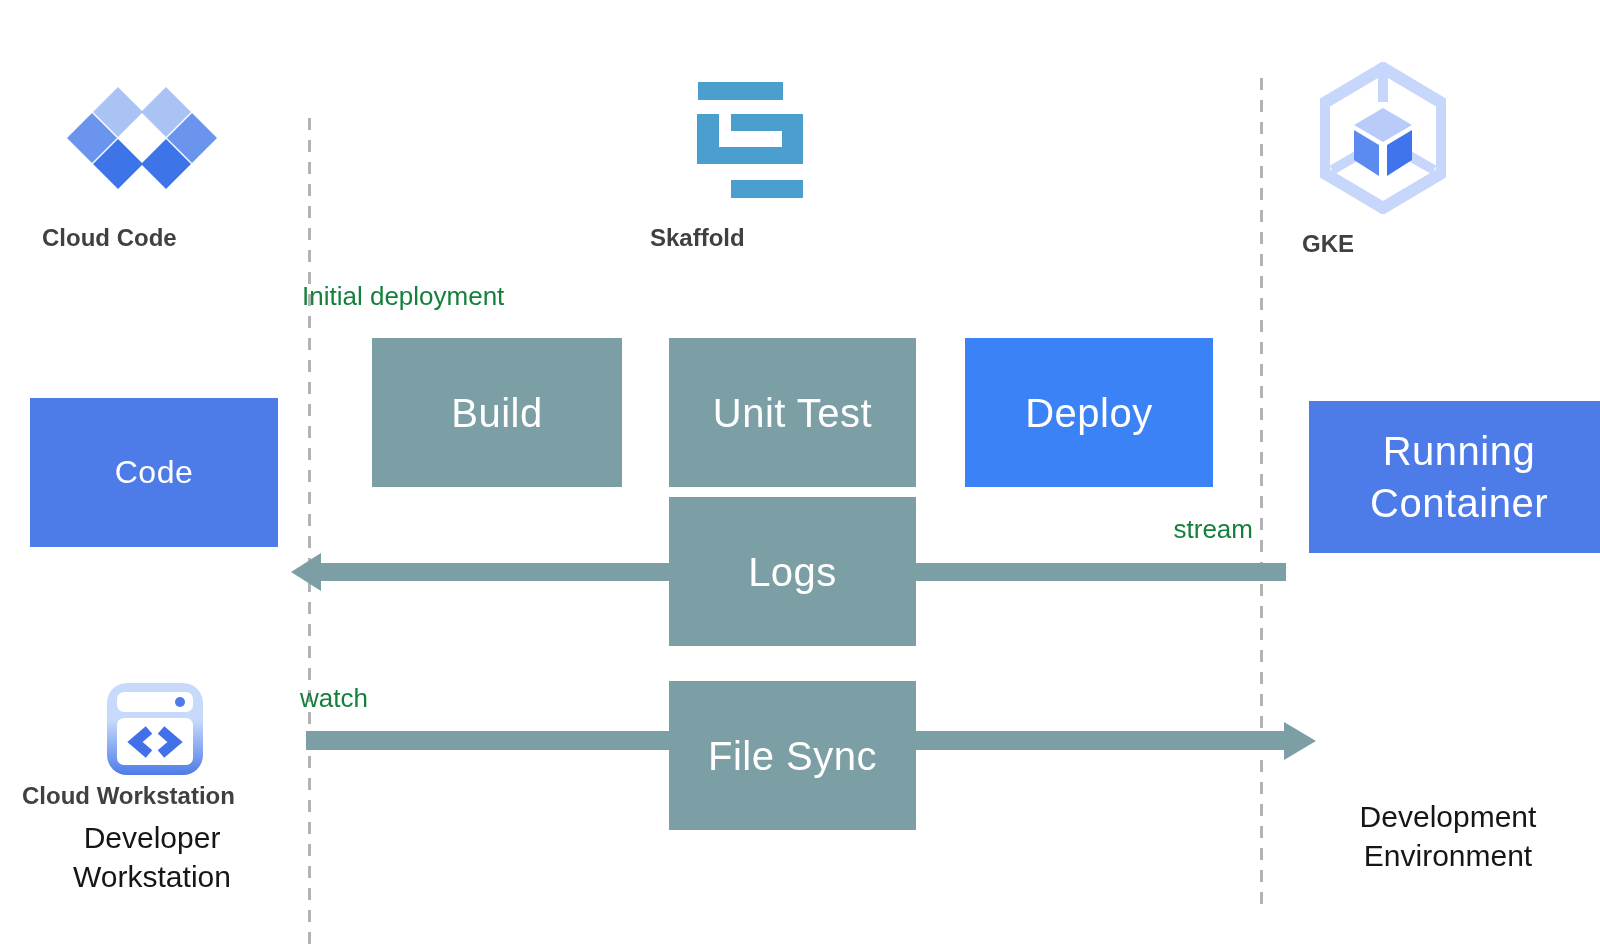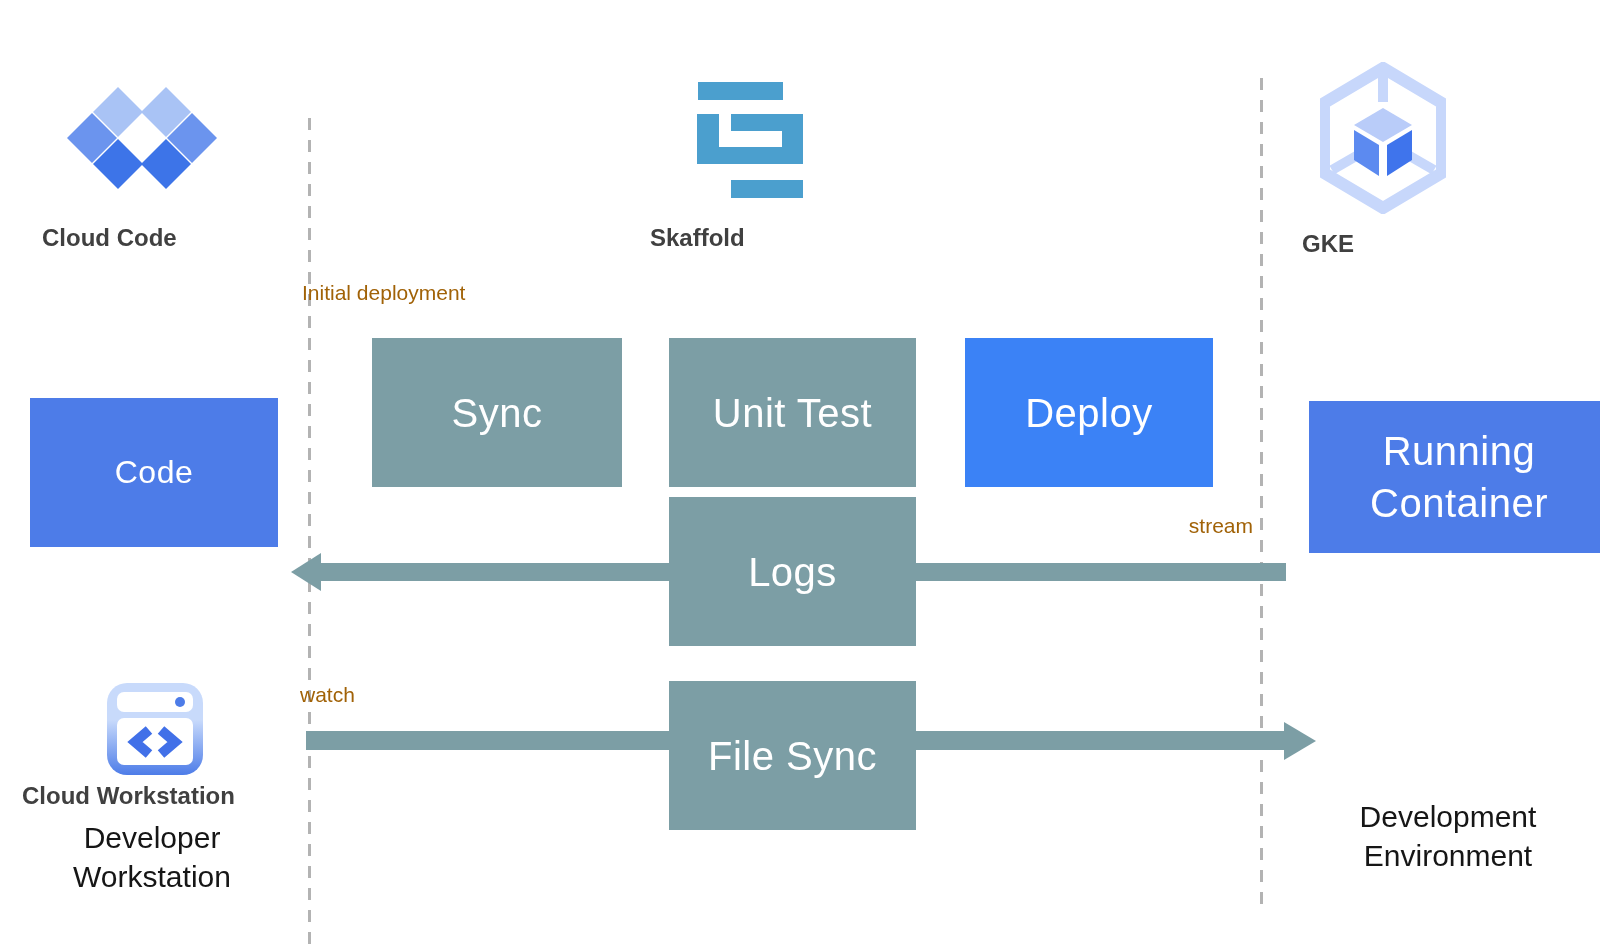--- a/index.html
+++ b/index.html
@@ -28,21 +28,21 @@
   .node-running{left:1309px;top:401px;width:300px;height:152px;padding:0 10px;box-sizing:border-box;}
   
   .caption{
     position:absolute;text-align:left;font-weight:700;font-size:24px;color:#404040;
   }
   .cap-cloud-code{left:42px;top:224px;width:200px;}
   .cap-skaffold{left:650px;top:224px;width:200px;}
   .cap-gke{left:1302px;top:230px;width:160px;}
   .cap-cloud-workstation{left:22px;top:782px;width:264px;}
   
-  .annot{position:absolute;font-size:21px;color:#a16207;}
+  .annot{position:absolute;font-size:26px;color:#15803d;}
   .annot-initial{left:302px;top:281px;}
   .annot-stream{left:1053px;top:514px;width:200px;text-align:right;}
   .annot-watch{left:300px;top:683px;}
   
   .bigtext{position:absolute;font-size:30px;color:#161616;text-align:center;line-height:1.3;}
   .big-devws{left:10px;top:818px;width:284px;}
   .big-devenv{left:1280px;top:797px;width:336px;}
   
   .icon{position:absolute;}
   .ic-cloud-code{left:66px;top:86px;}
@@ -106,21 +106,21 @@
   <div class="annot annot-watch">watch</div>
 
   <div class="node node-code" style="background-color: rgb(77, 124, 232);">
     <span>Code</span>
   </div>
   <div class="node node-running" style="background-color: rgb(77, 124, 232);">
     <span>Running Container</span>
   </div>
 
   <div class="node node-build" style="background-color: rgb(124, 158, 165);">
-    <span>Sync</span>
+    <span>Build</span>
   </div>
   <div class="node node-unit-test" style="background-color: rgb(124, 158, 165);">
     <span>Unit Test</span>
   </div>
   <div class="node node-deploy" style="background-color: #3b82f6;">
     <span>Deploy</span>
   </div>
   <div class="node node-logs" style="background-color: rgb(124, 158, 165);">
     <span>Logs</span>
   </div>

